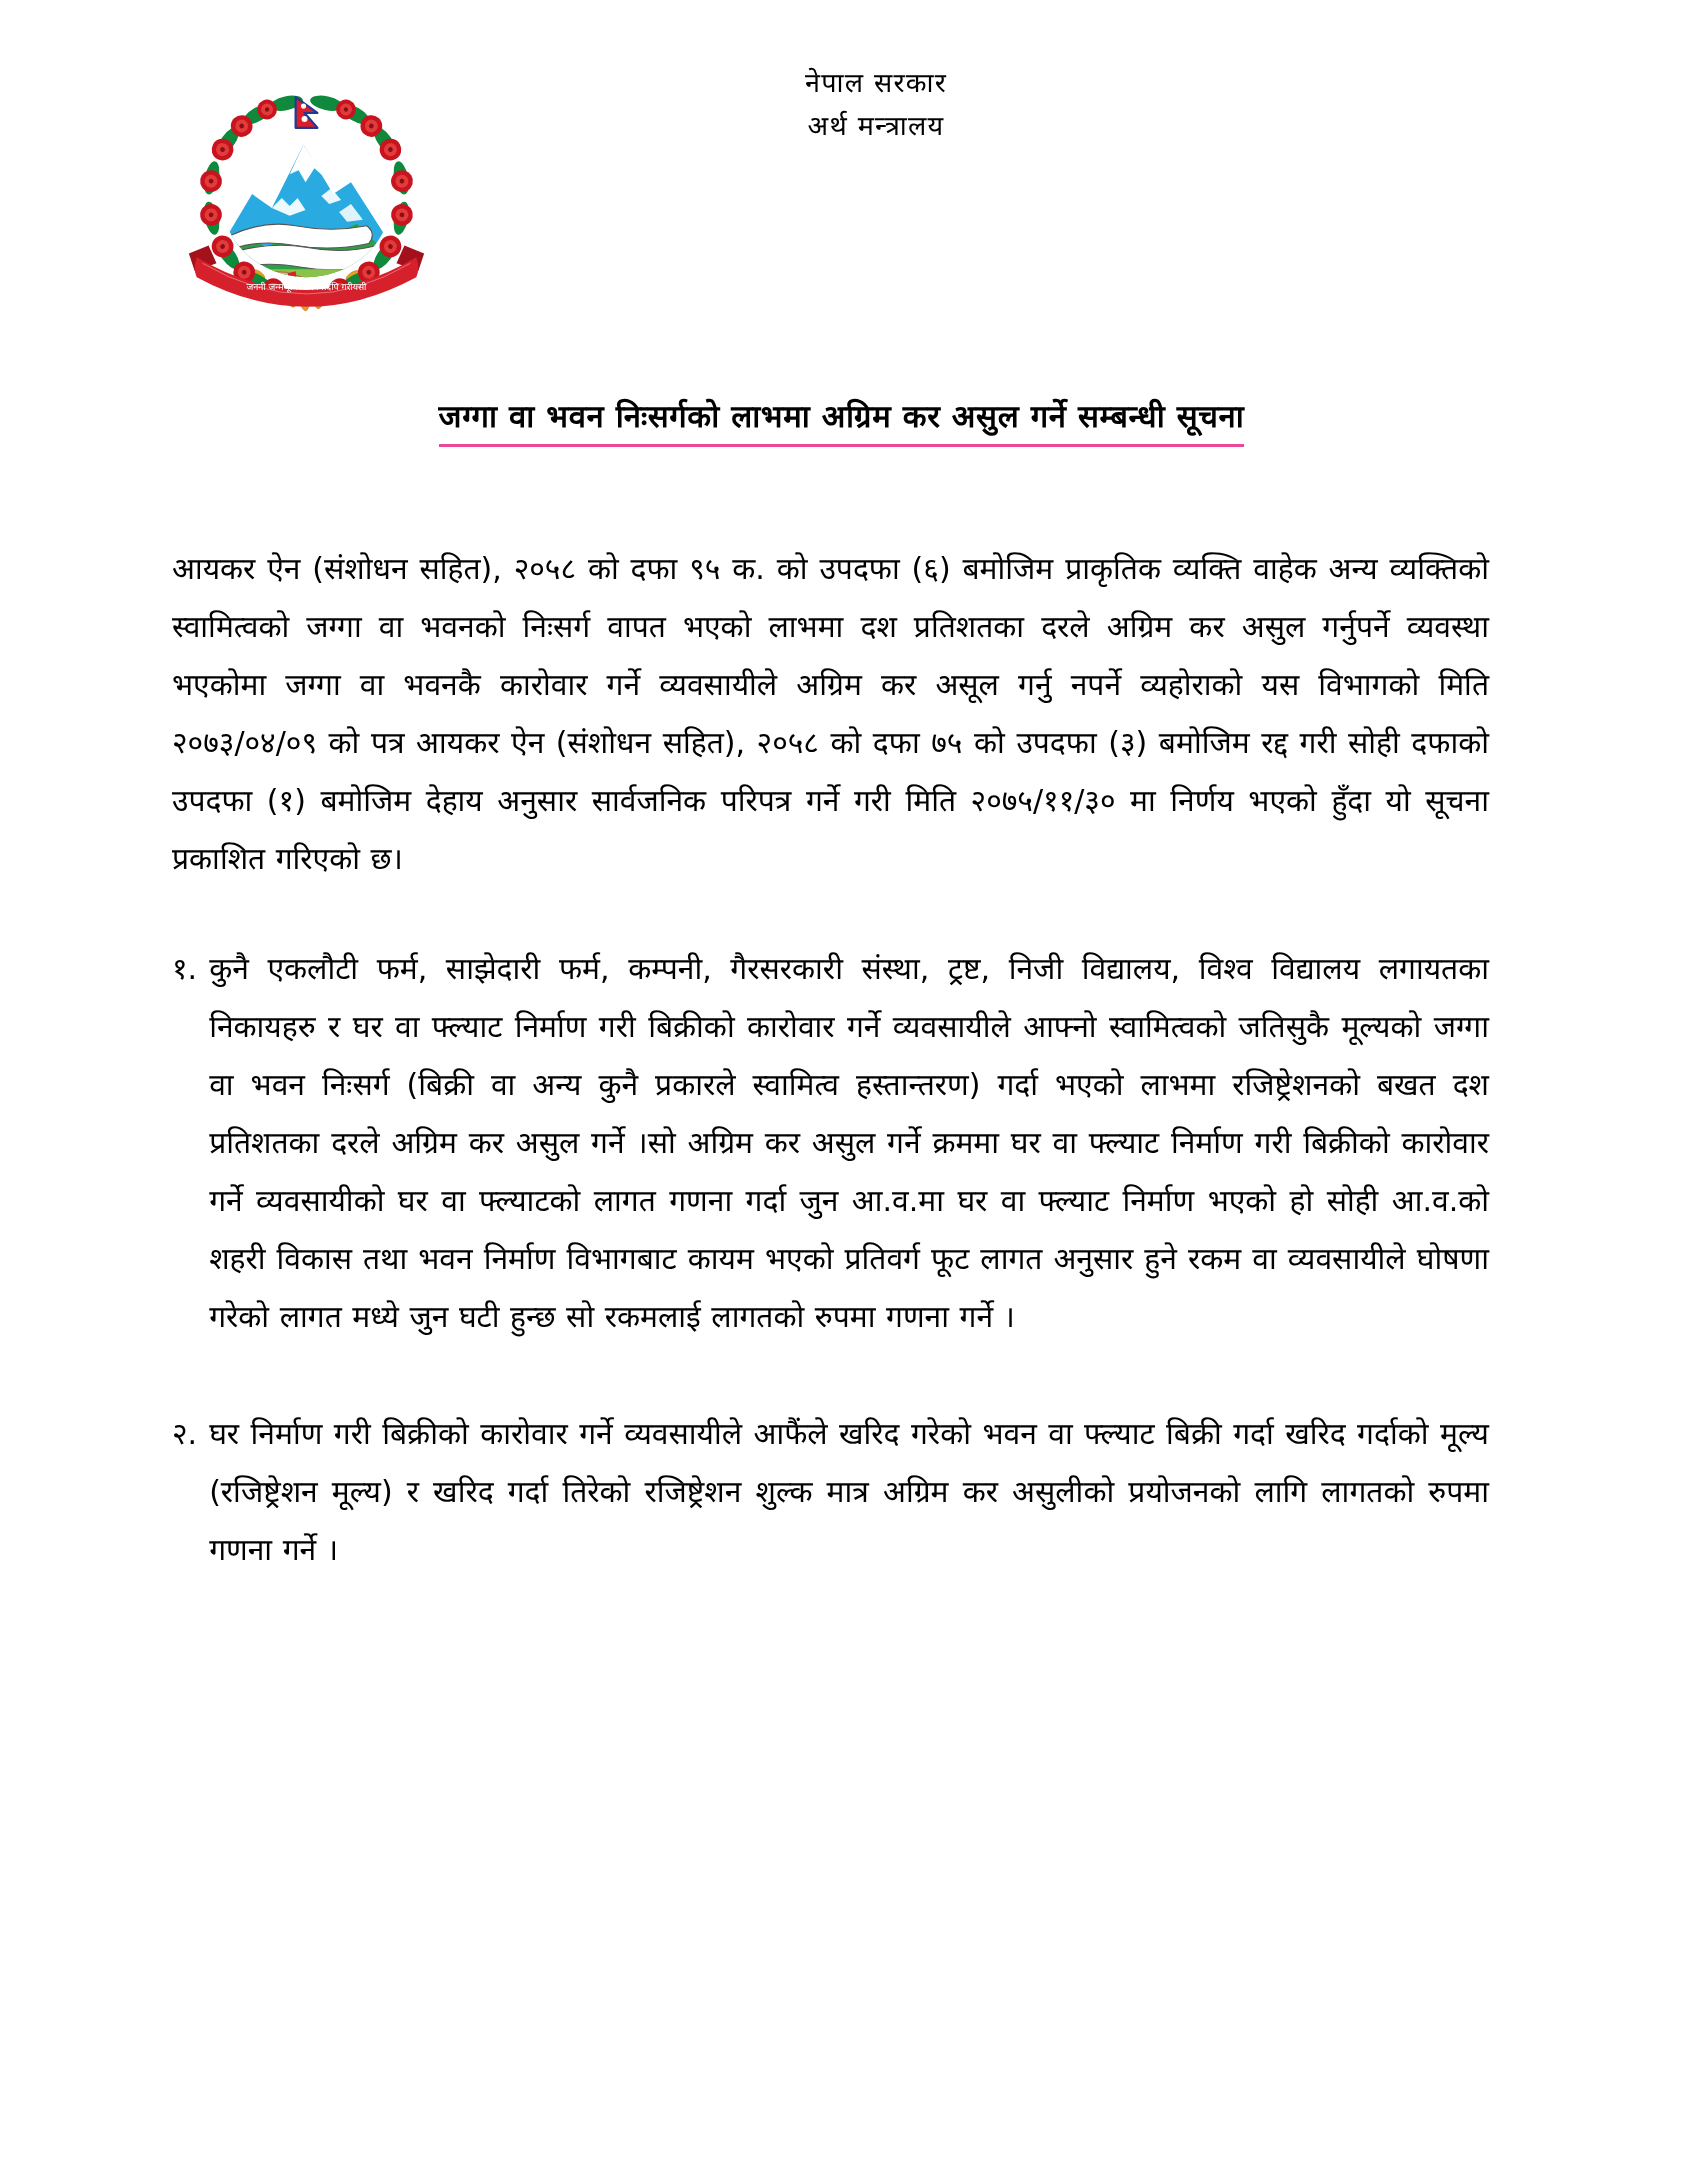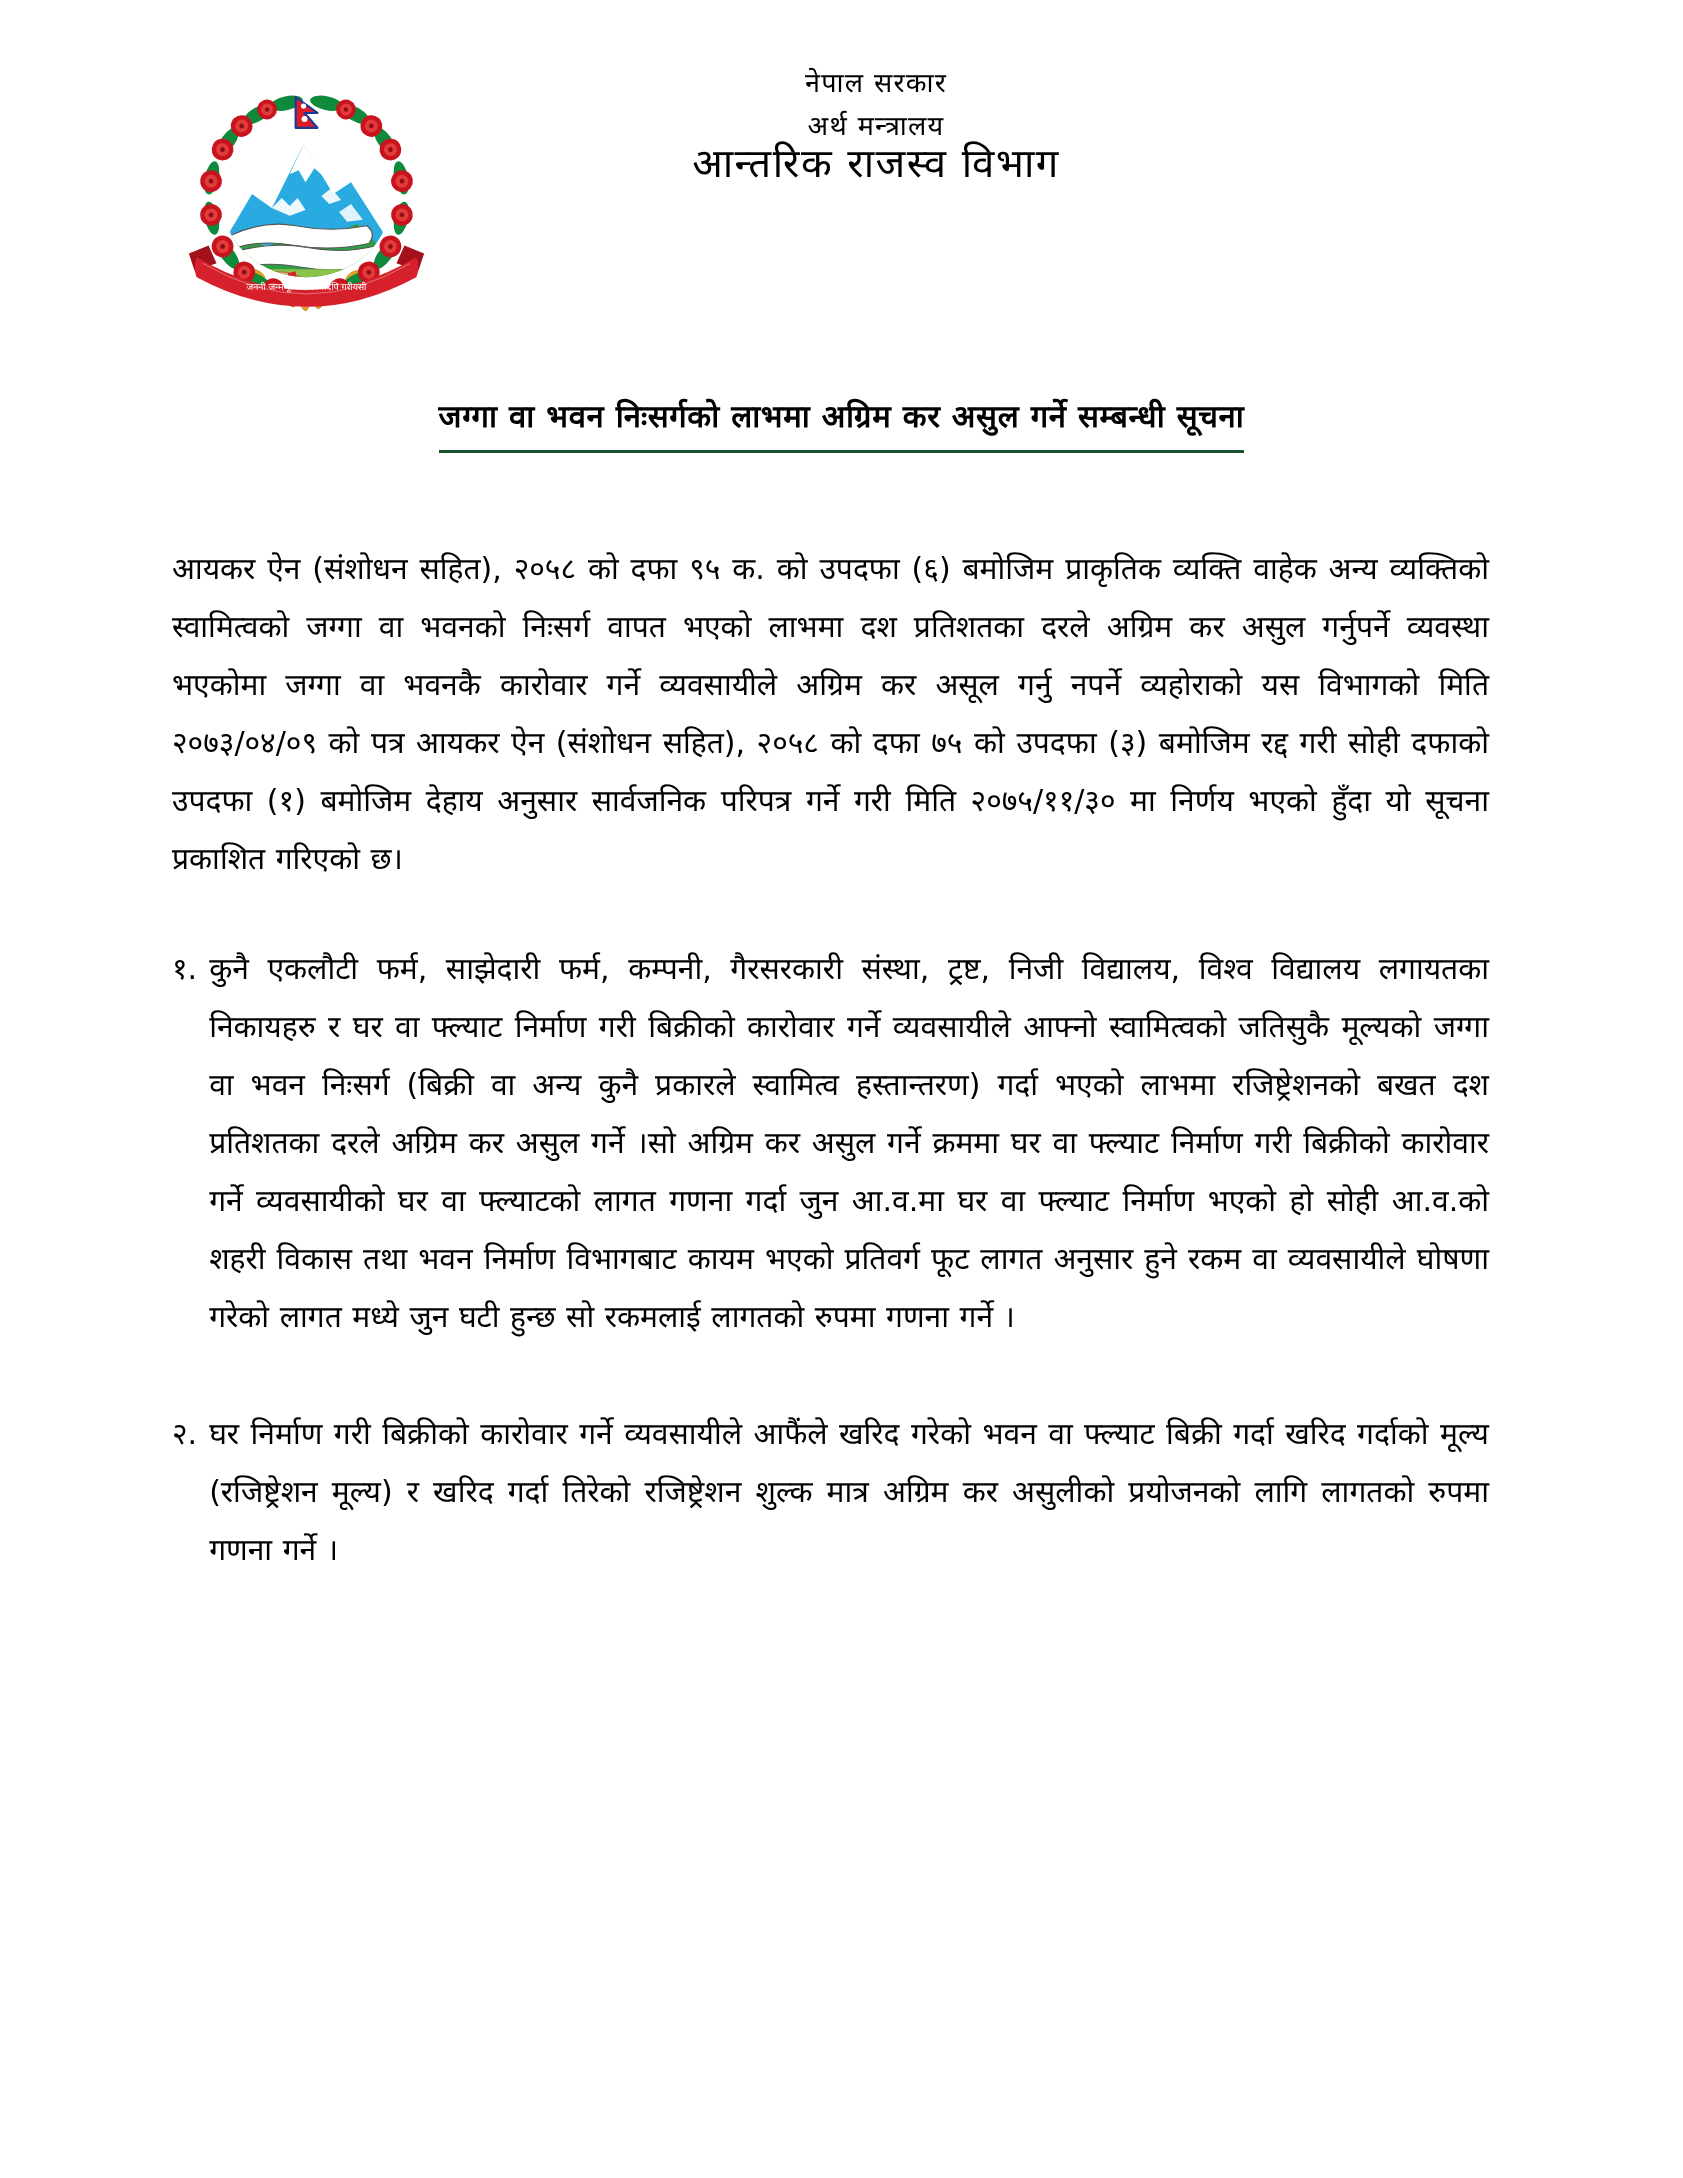--- a/index.html
+++ b/index.html
@@ -72,22 +72,22 @@
     position: absolute;
     left: 0;
     top: 394px;
     width: 1683px;
     text-align: center;
     font-size: 31px;
     font-weight: bold;
     letter-spacing: 0.6px;
   }
   .doc-title span.ttxt {
-    border-bottom: 3px solid #14532d;
-    padding-bottom: 16px;
+    border-bottom: 3px solid #ec4899;
+    padding-bottom: 10px;
   }
 
   
   .body-region {
     position: absolute;
     left: 172px;
     top: 540px;
     width: 1317px;
   }
 
@@ -352,21 +352,20 @@
           <path d="M24 172 Q135 238 246 172 Q250 184 246 192 Q135 252 24 192 Q20 184 24 172 Z" fill="#d6212c"></path>
           <path d="M30 178 Q135 240 240 178" fill="none" stroke="#ffffff" stroke-width="0.8" opacity="0.45"></path>
           <text x="135" y="205" font-family="'DejaVu Sans', sans-serif" font-size="9.2" fill="#ffffff" text-anchor="middle">जननी जन्मभूमिश्च स्वर्गादपि गरीयसी</text>
         </g>
       </svg>
     </div>
 
     <div class="ministry-block">
       <div class="gov-line">नेपाल सरकार</div>
       <div class="ministry-line">अर्थ मन्त्रालय</div>
-      <div class="department-line">आन्तरिक राजस्व विभाग</div>
     </div>
   </div>
 
   <div class="doc-title">
     <span class="ttxt">जग्गा वा भवन निःसर्गको लाभमा अग्रिम कर असुल गर्ने सम्बन्धी सूचना</span>
   </div>
 
   <div class="body-region">
 
     <p class="para">आयकर ऐन (संशोधन सहित), २०५८ को दफा ९५ क. को उपदफा (६) बमोजिम प्राकृतिक व्यक्ति वाहेक अन्य व्यक्तिको स्वामित्वको जग्गा वा भवनको निःसर्ग वापत भएको लाभमा दश प्रतिशतका दरले अग्रिम कर असुल गर्नुपर्ने व्यवस्था भएकोमा जग्गा वा भवनकै कारोवार गर्ने व्यवसायीले अग्रिम कर असूल गर्नु नपर्ने व्यहोराको यस विभागको मिति २०७३/०४/०९ को पत्र आयकर ऐन (संशोधन सहित), २०५८ को दफा ७५ को उपदफा (३) बमोजिम रद्द गरी सोही दफाको उपदफा (१) बमोजिम देहाय अनुसार सार्वजनिक परिपत्र गर्ने गरी मिति २०७५/११/३० मा निर्णय भएको हुँदा यो सूचना प्रकाशित गरिएको छ।</p>

